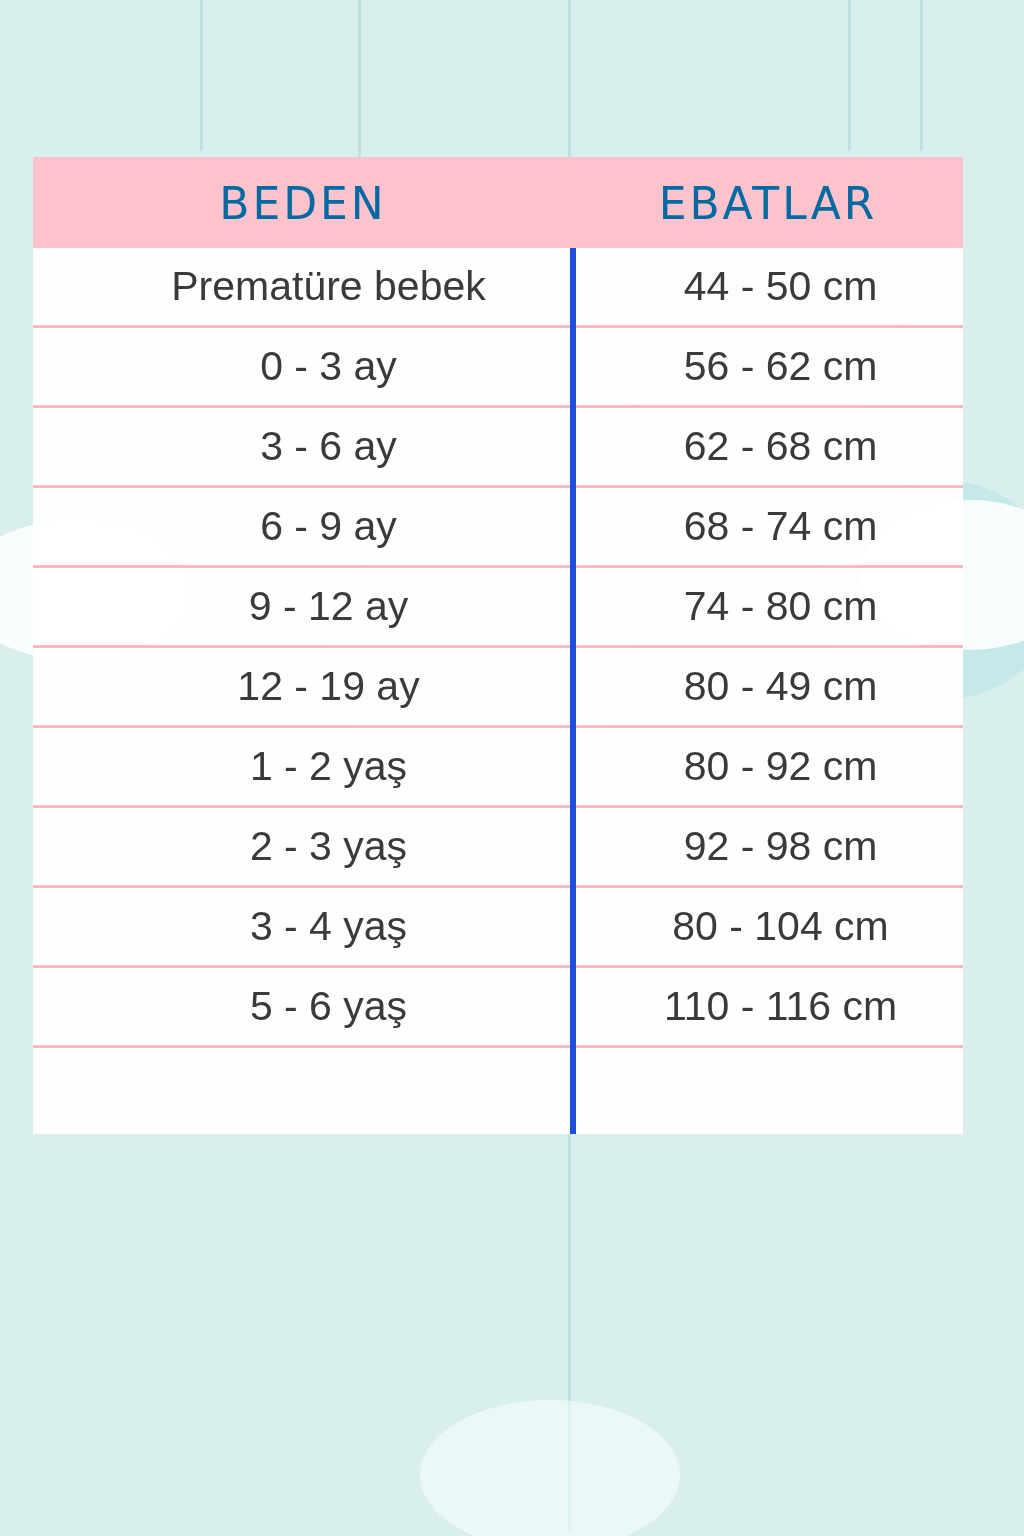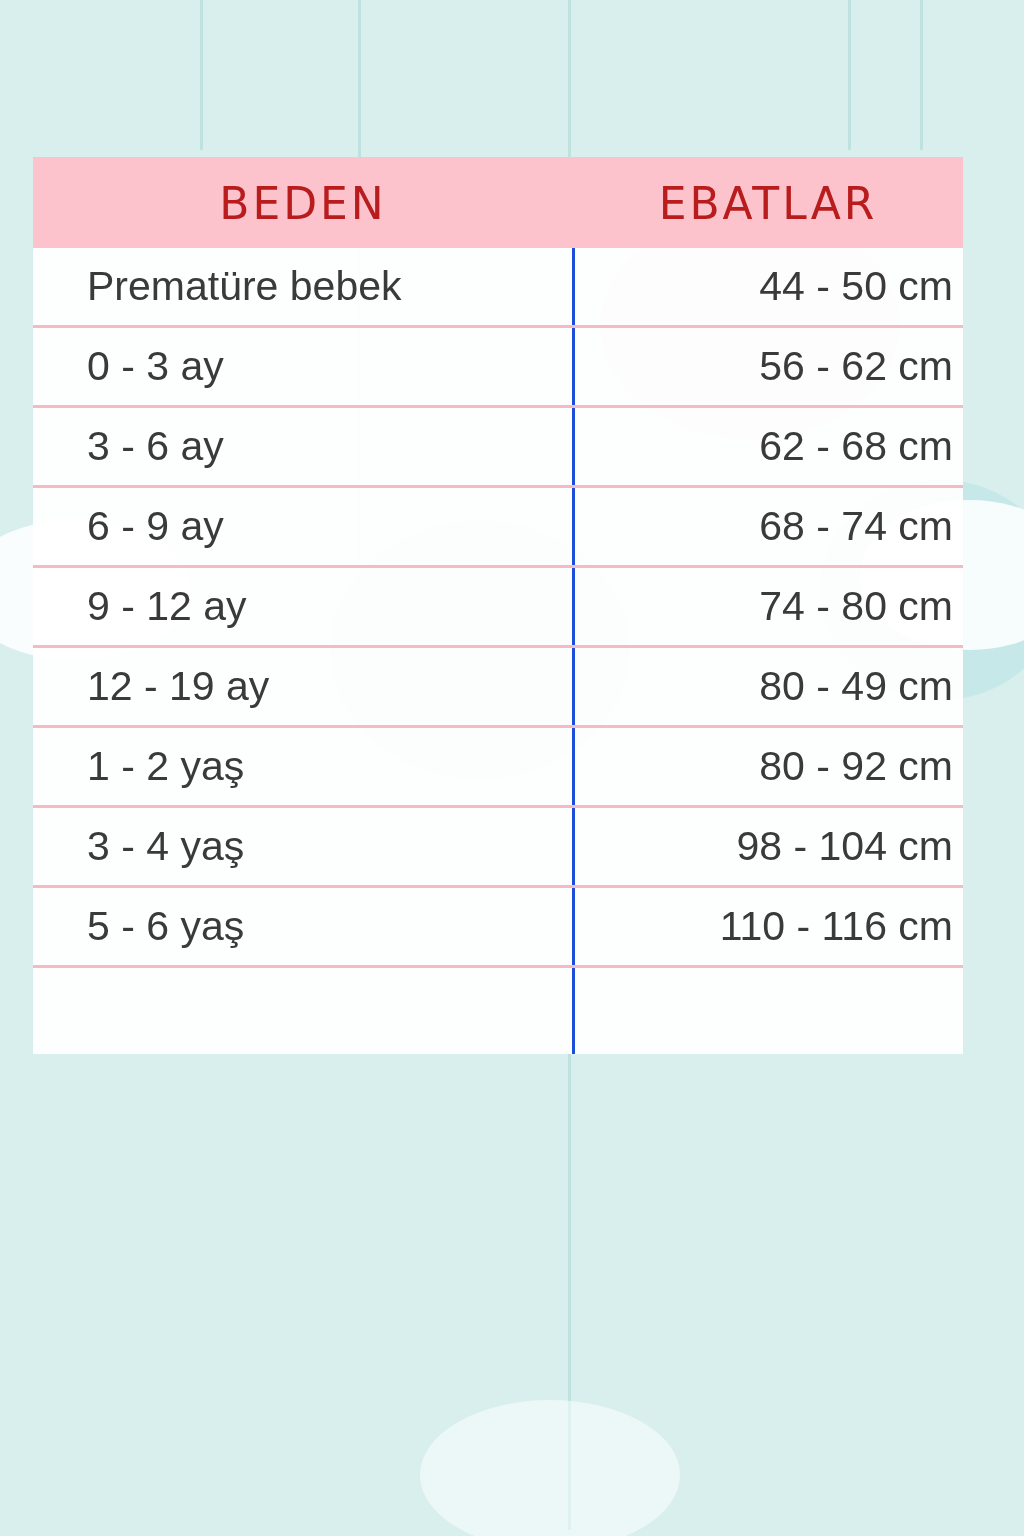--- a/index.html
+++ b/index.html
@@ -45,46 +45,46 @@
     position: absolute;
     left: 33px;
     top: 157px;
     width: 930px;
     border-collapse: collapse;
     background: rgba(255,255,255,0.80);
     box-shadow: 0 0 0 0 transparent;
   }
   #size-table thead th {
     background: #fcc3cd;
-    color: #b91c1c;
+    color: #0369a1;
     font-family: "DejaVu Sans", sans-serif;
     font-weight: 400;
     font-size: 44px;
     letter-spacing: 3px;
     padding: 21px 0 19px 0;
     text-align: center;
     border: none;
   }
   #size-table thead th.col-beden { width: 540px; }
   #size-table thead th.col-ebat  { width: 390px; text-align: center; }
 
   #size-table tbody td {
     font-size: 41px;
     color: #3a3a3a;
     padding: 15px 0 15px 0;
     border-bottom: 3px solid #f7b9c4;
     background: rgba(255,255,255,0.72);
   }
   #size-table tbody tr td.cell-beden {
-    text-align: left;
+    text-align: center;
     padding-left: 54px;
-    border-right: 3px solid #1d4ed8;
+    border-right: 6px solid #1d4ed8;
   }
   #size-table tbody tr td.cell-ebat {
-    text-align: right;
+    text-align: center;
     padding-right: 10px;
     padding-left: 32px;
   }
   #size-table tbody tr:last-child td {
     border-bottom: 3px solid #f7b9c4;
   }
   .spacer-row td {
     height: 56px;
     border-bottom: none !important;
     background: rgba(255,255,255,0.72);
@@ -138,22 +138,26 @@
     </tr>
     <tr>
       <td class="cell-beden">12 - 19 ay</td>
       <td class="cell-ebat">80 - 49 cm</td>
     </tr>
     <tr>
       <td class="cell-beden">1 - 2 yaş</td>
       <td class="cell-ebat">80 - 92 cm</td>
     </tr>
     <tr>
+      <td class="cell-beden">2 - 3 yaş</td>
+      <td class="cell-ebat">92 - 98 cm</td>
+    </tr>
+    <tr>
       <td class="cell-beden">3 - 4 yaş</td>
-      <td class="cell-ebat">98 - 104 cm</td>
+      <td class="cell-ebat">80 - 104 cm</td>
     </tr>
     <tr>
       <td class="cell-beden">5 - 6 yaş</td>
       <td class="cell-ebat">110 - 116 cm</td>
     </tr>
     <tr class="spacer-row">
       <td class="cell-beden"></td>
       <td class="cell-ebat"></td>
     </tr>
   </tbody>

